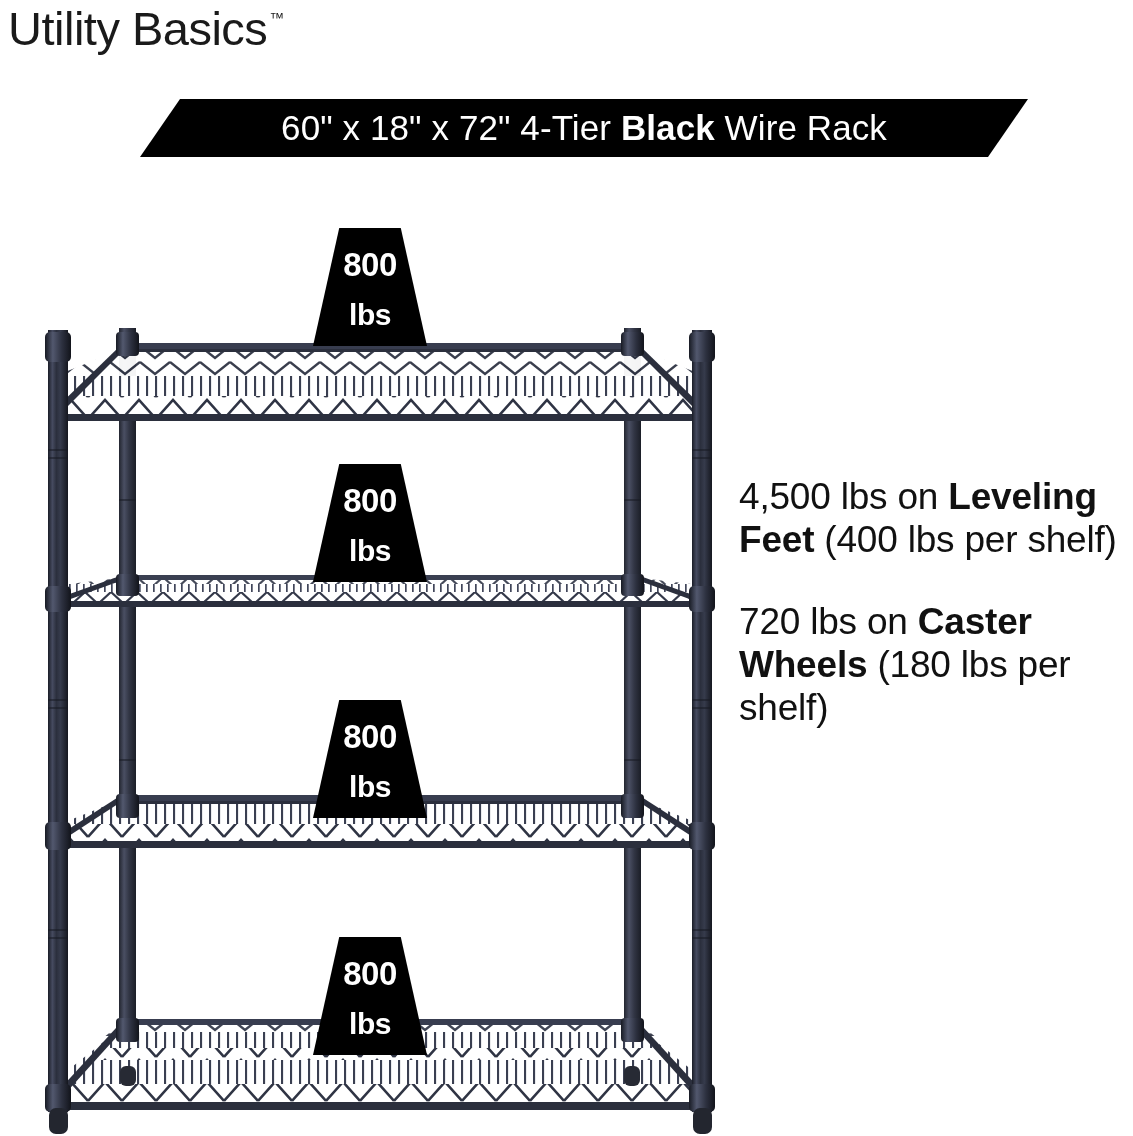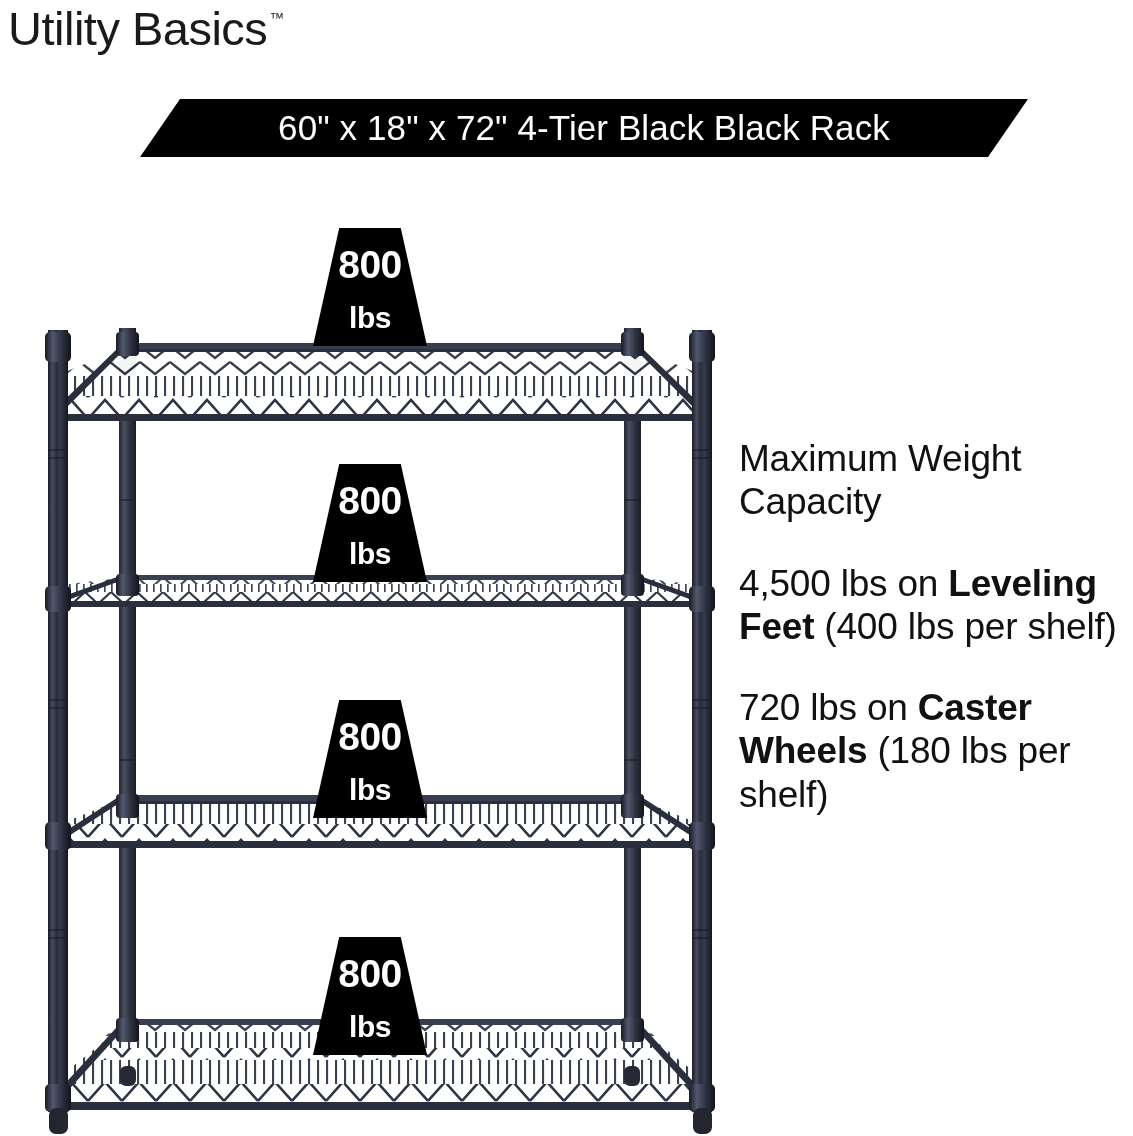--- a/index.html
+++ b/index.html
@@ -50,21 +50,21 @@
     align-items: center;
     justify-content: center;
   }
   #banner-text {
     color: #ffffff;
     font-size: 35px;
     font-weight: 400;
     letter-spacing: 0.1px;
     white-space: nowrap;
   }
-  #banner-text b { font-weight: 400; }
+  #banner-text b { font-weight: 700; }
 
   
   #info {
     position: absolute;
     left: 739px; top: 437px;
     width: 386px;
   }
   .info-head {
     font-size: 37px;
     font-weight: 400;
@@ -99,21 +99,21 @@
     -webkit-clip-path: polygon(23% 0, 77% 0, 100% 100%, 0 100%);
     clip-path: polygon(23% 0, 77% 0, 100% 100%, 0 100%);
     display: flex;
     flex-direction: column;
     align-items: center;
     justify-content: center;
     padding-top: 4px;
   }
   .badge-num {
     color: #ffffff;
-    font-size: 39px;
+    font-size: 33px;
     font-weight: 700;
     line-height: 1.05;
     letter-spacing: -0.5px;
   }
   .badge-unit {
     color: #ffffff;
     font-size: 30px;
     font-weight: 700;
     line-height: 1.05;
     margin-top: 16px;
@@ -127,21 +127,21 @@
 </head>
 <body>
 
 <div id="brand">
   <span id="brand-name">Utility Basics</span>
   <span id="brand-tm">™</span>
 </div>
 
 <div id="banner">
   <div id="banner-text">
-    <span>60" x 18" x 72" 4-Tier </span><b>Black</b><span> Black Rack</span>
+    <span>60" x 18" x 72" 4-Tier </span><b>Black</b><span> Wire Rack</span>
   </div>
 </div>
 
 <div id="rack">
   <svg viewBox="0 0 720 936" xmlns="http://www.w3.org/2000/svg">
     <defs>
       <linearGradient id="postGrad" x1="0" y1="0" x2="1" y2="0">
         <stop offset="0%" stop-color="#1a1d27"></stop>
         <stop offset="22%" stop-color="#464b60"></stop>
         <stop offset="42%" stop-color="#2b2f3d"></stop>
@@ -307,21 +307,20 @@
 <div class="badge" id="badge-3">
   <span class="badge-num">800</span>
   <span class="badge-unit">lbs</span>
 </div>
 <div class="badge" id="badge-4">
   <span class="badge-num">800</span>
   <span class="badge-unit">lbs</span>
 </div>
 
 <div id="info">
-  <p class="info-head">Maximum Weight Capacity</p>
 
   <p class="info-para">
     <span>4,500 lbs on </span><b>Leveling Feet</b><span> (400 lbs per shelf)</span>
   </p>
 
   <p class="info-para">
     <span>720 lbs on </span><b>Caster Wheels</b><span> (180 lbs per shelf)</span>
   </p>
 </div>
 

